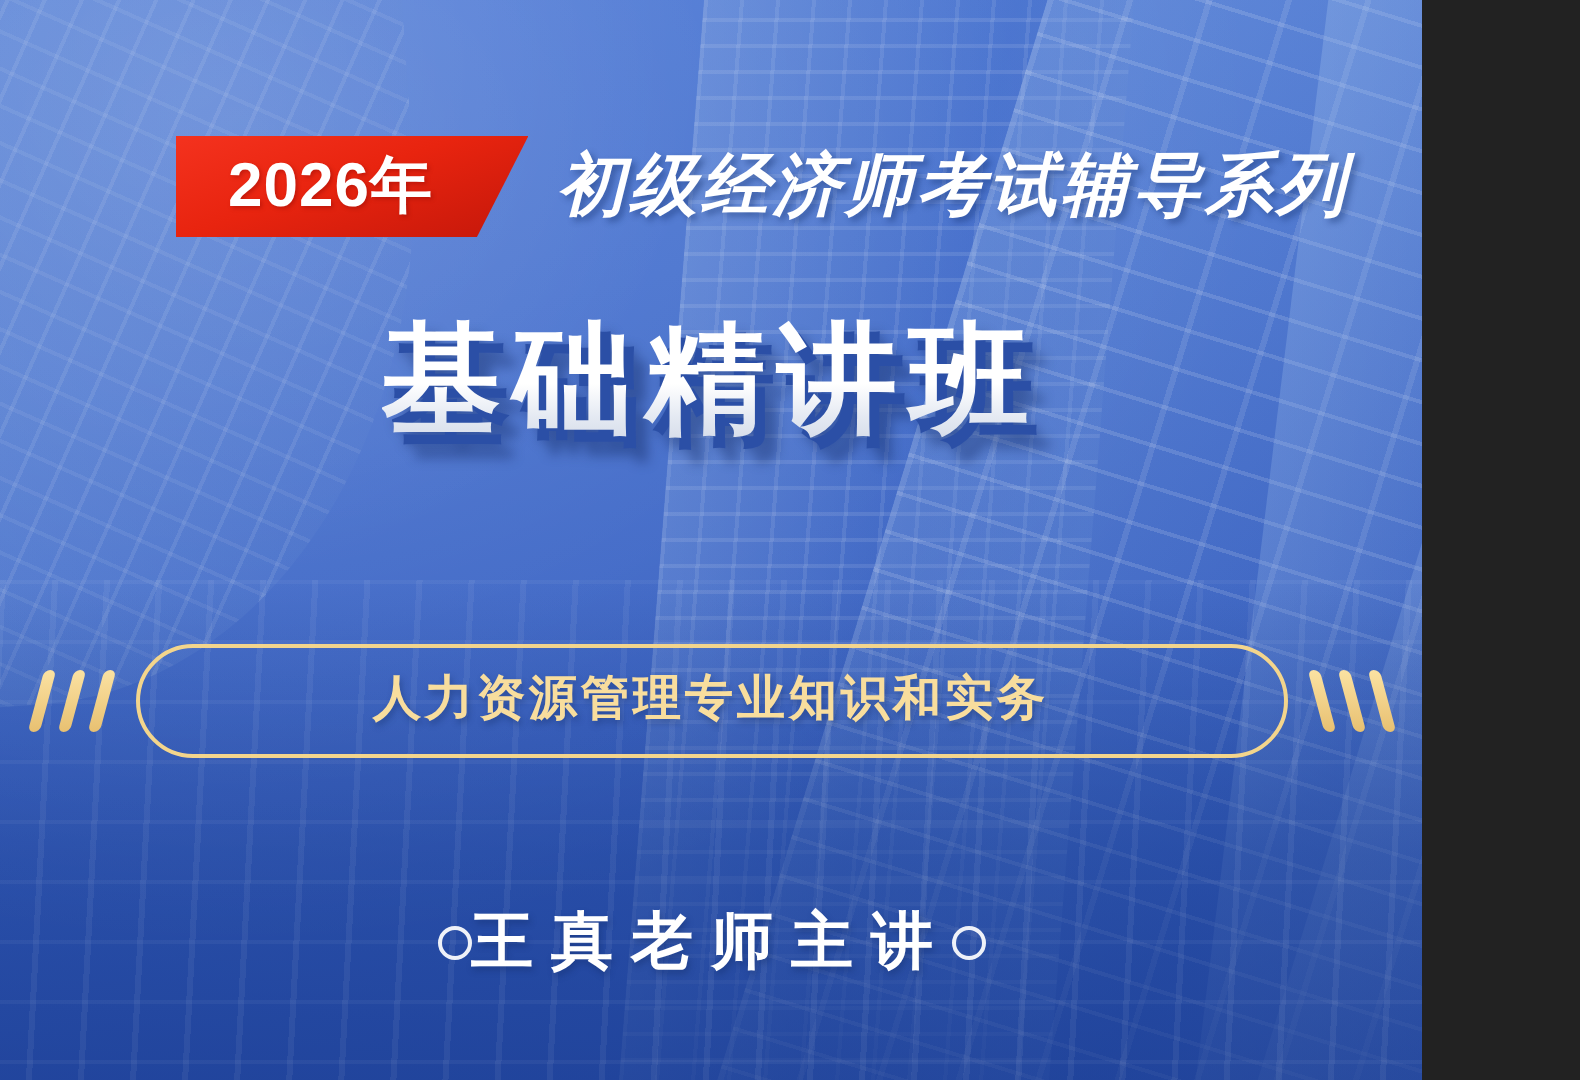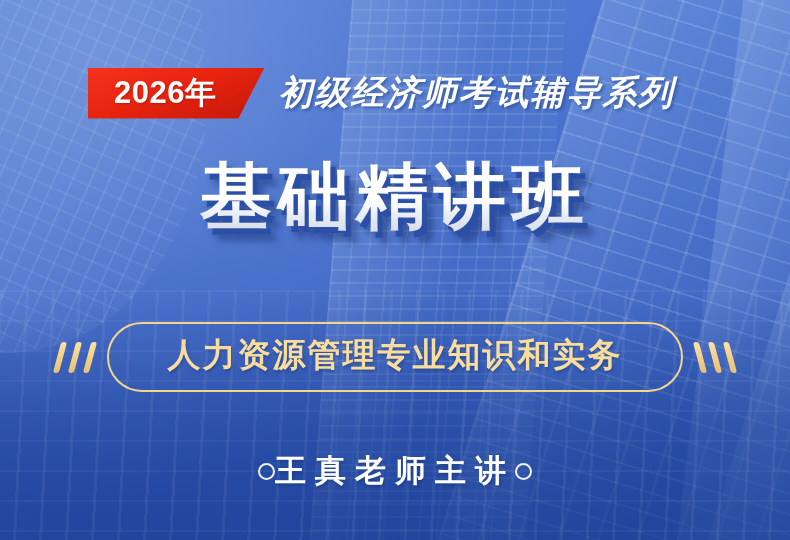--- a/index.html
+++ b/index.html
@@ -1,21 +1,21 @@
 <!DOCTYPE html>
 <html><head>
 <meta charset="utf-8">
 <title>Course Banner</title>
 <style>
   * { margin:0; padding:0; box-sizing:border-box; }
   html,body { background:#222; }
 
   .banner {
     position:relative;
-    width:790px; height:540px;
+    width:711px; height:540px;
     overflow:hidden;
     font-family:"Liberation Sans","DejaVu Sans",sans-serif;
     background:
       linear-gradient(168deg,#4E7AD6 0%,#4570CE 30%,#3A62C2 62%,#2E54B0 100%);
   }
 
   
   .bg-layer { position:absolute; inset:0; pointer-events:none; }
 
   
@@ -123,21 +123,21 @@
     text-shadow:2px 2px 3px rgba(20,48,110,.45);
   }
 
   
   .main-title-wrap{
     position:absolute; left:0; top:158px; width:100%;
     text-align:center;
   }
   .main-title{
     display:inline-block;
-    font-size:72px; font-weight:bold;
+    font-size:60px; font-weight:bold;
     letter-spacing:6px;
     line-height:1.08;
     color:#FFFFFF;
     background:linear-gradient(to bottom,#FFFFFF 0%,#FFFFFF 52%,#E4E9F2 78%,#D3DAE8 100%);
     -webkit-background-clip:text;
     background-clip:text;
     -webkit-text-fill-color:transparent;
     filter:drop-shadow(5px 6px 0px #2B4FA6) drop-shadow(6px 7px 3px rgba(20,44,104,.45));
   }
 
@@ -156,21 +156,21 @@
   .slash-right span{ transform:skewX(15deg); }
 
   .sub-pill{
     border:2px solid #F3D58C;
     border-radius:40px;
     padding:9px 44px 12px;
     min-width:576px;
     text-align:center;
   }
   .sub-text{
-    font-size:33px; font-weight:bold;
+    font-size:24px; font-weight:bold;
     letter-spacing:2px;
     color:#F8DD9D;
     white-space:nowrap;
     text-shadow:1px 2px 3px rgba(24,50,112,.45);
   }
 
   
   .teacher-row{
     position:absolute; left:0; top:450px; width:100%;
     display:flex; align-items:center; justify-content:center; 

